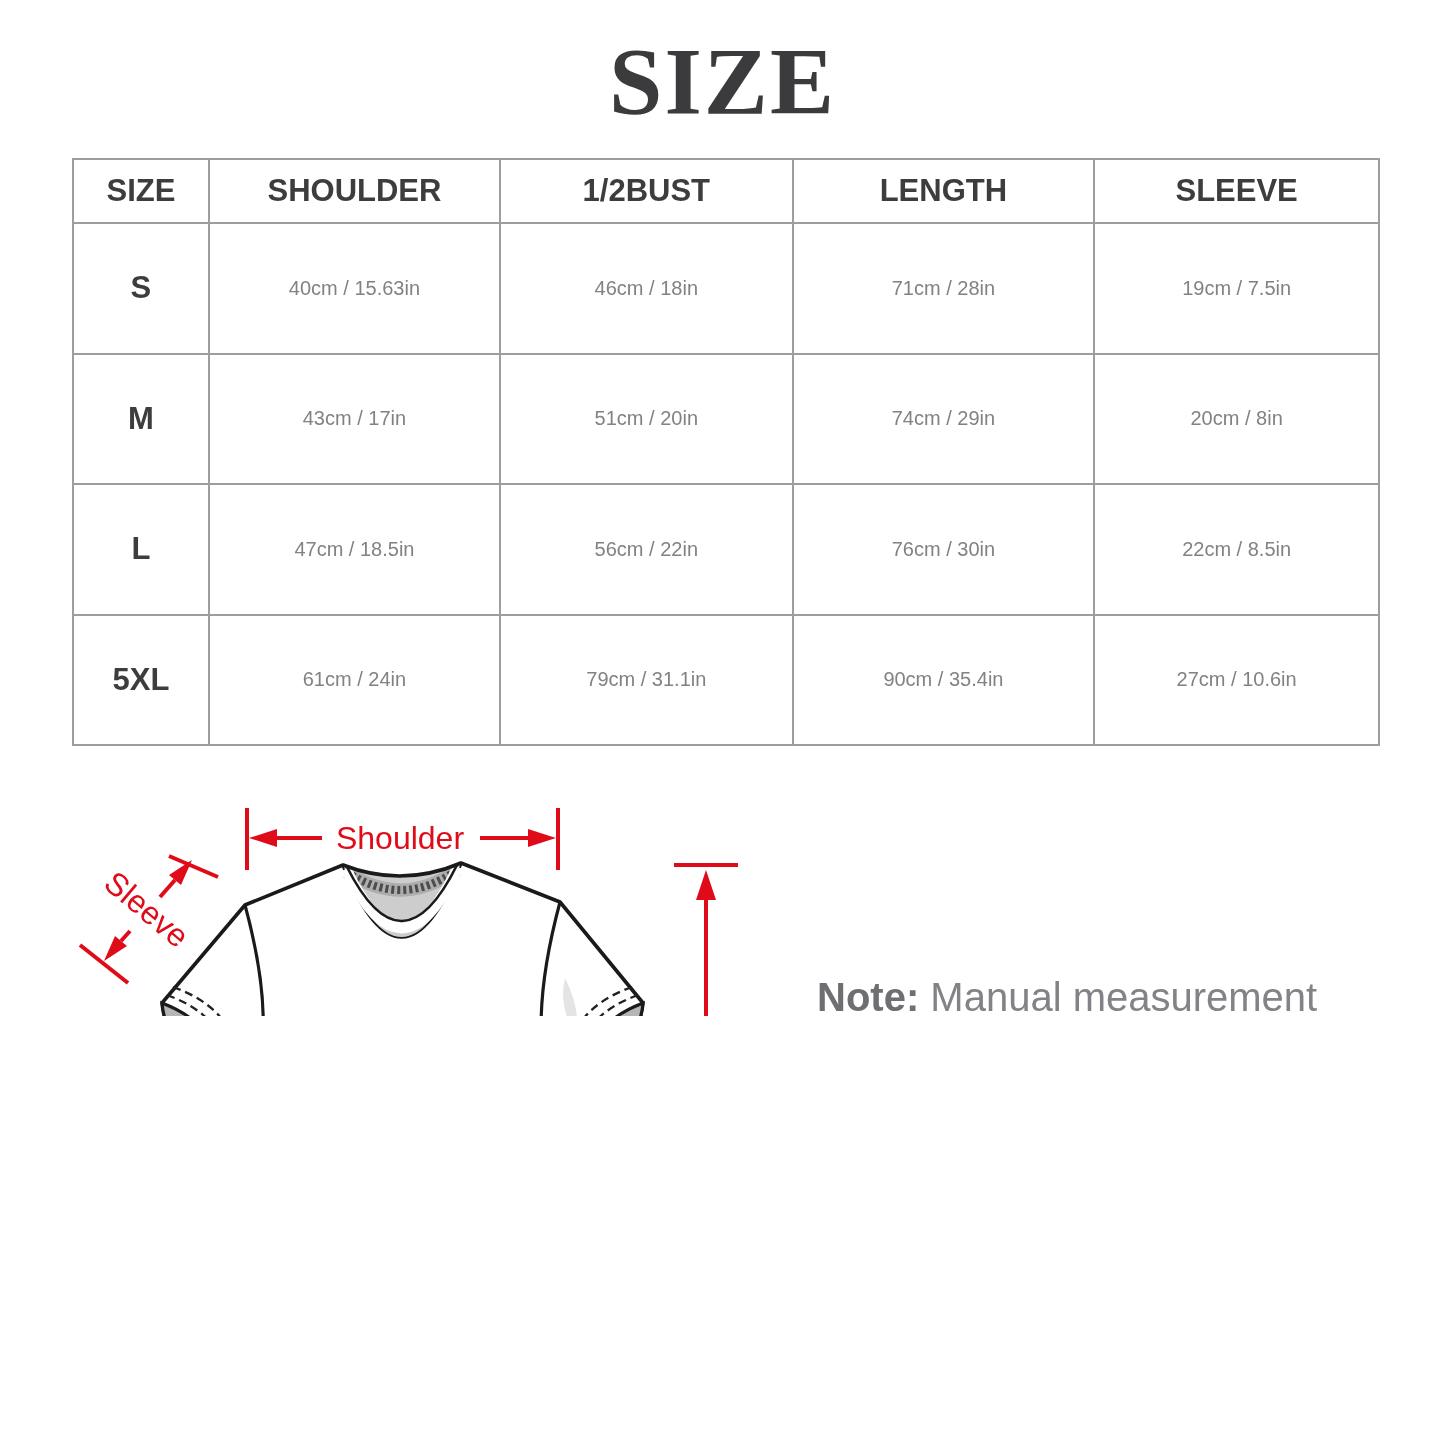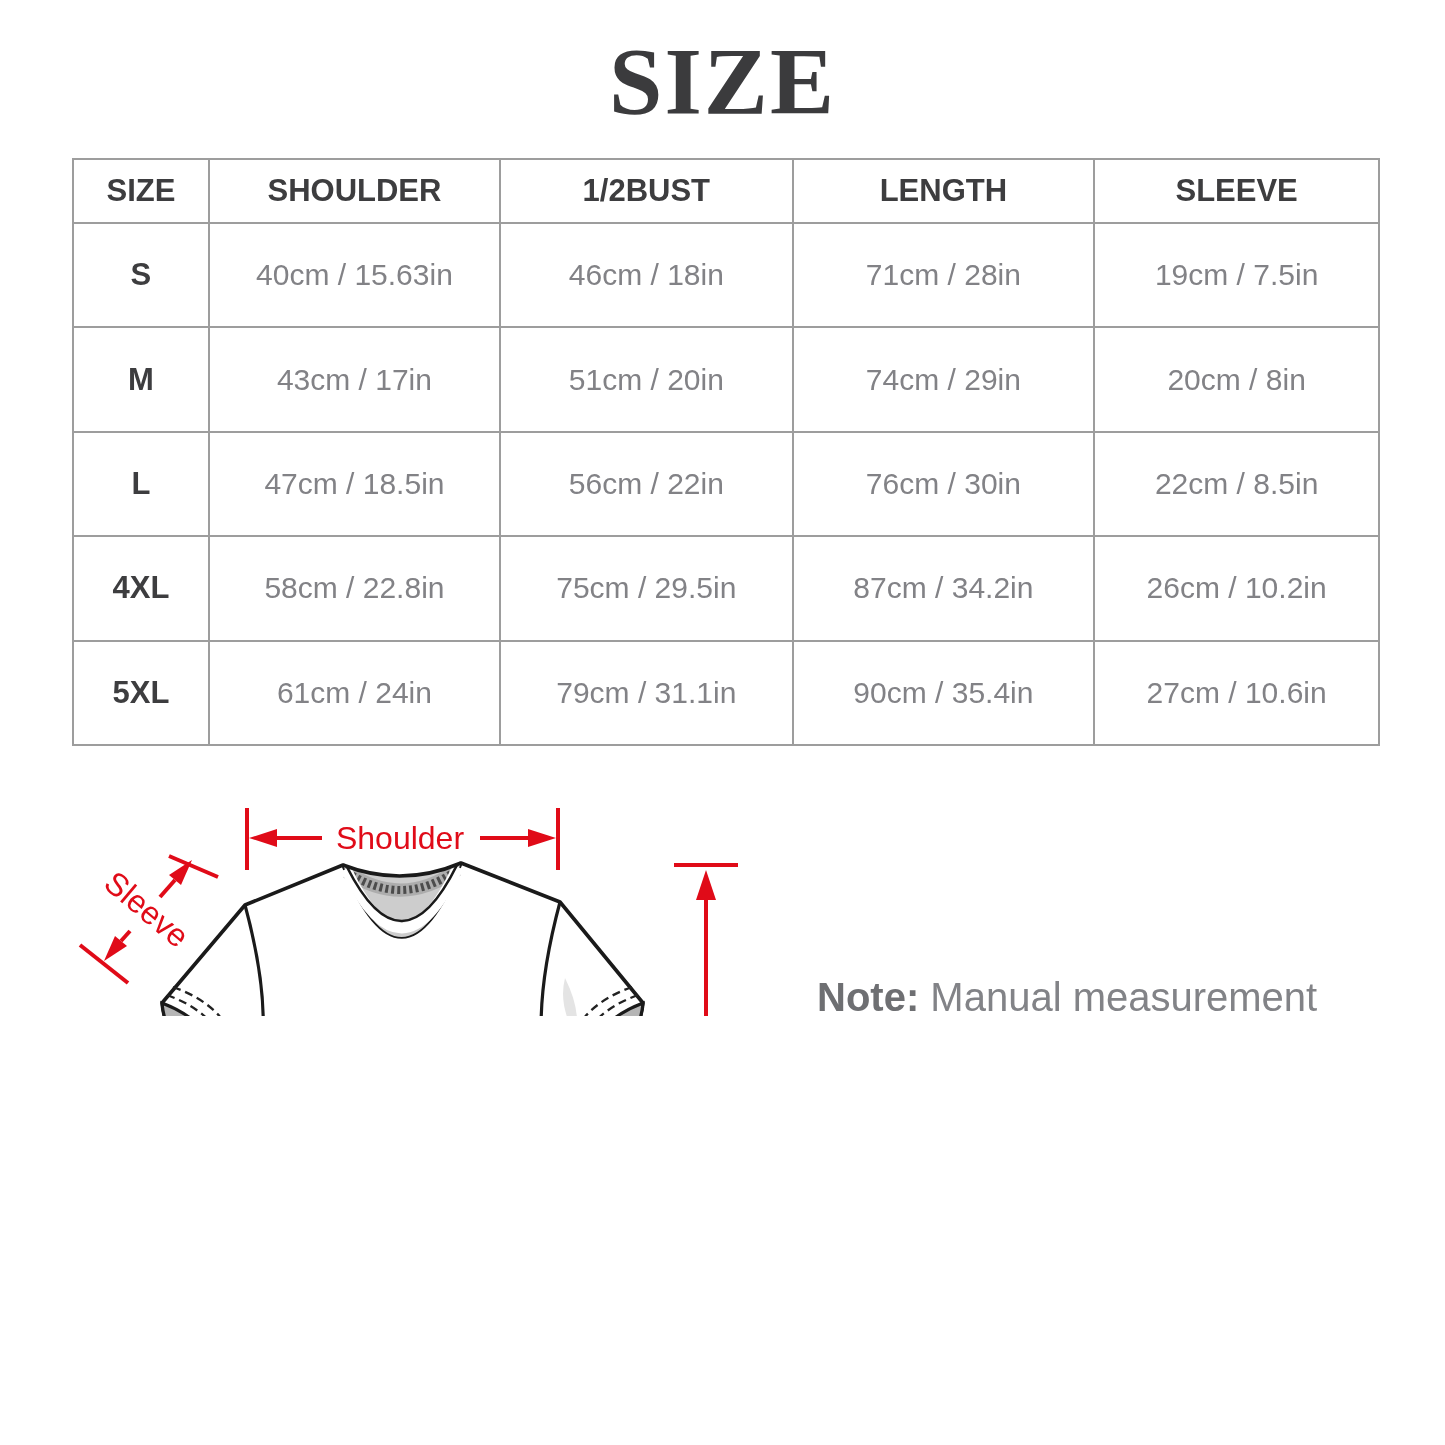--- a/index.html
+++ b/index.html
@@ -10,21 +10,21 @@
   #title{position:absolute;top:34px;left:0;width:100%;text-align:center;
          font-family:"Liberation Serif",serif;font-weight:bold;font-size:96px;
          color:#3b3b3d;letter-spacing:2px;line-height:1;}
 
   
   #size-table{position:absolute;left:72px;top:158px;width:1308px;height:588px;
               border-collapse:collapse;table-layout:fixed;}
   #size-table th,#size-table td{border:2px solid #9d9d9d;text-align:center;
               vertical-align:middle;padding:0;}
   #size-table th{font-size:31px;font-weight:bold;color:#3d3d3f;height:62px;}
-  #size-table td{font-size:30px;color:#828286;}
+  #size-table td{font-size:20px;color:#828286;}
   #size-table td.size-col{font-weight:bold;color:#3d3d3f;font-size:31px;}
 
   
   #diagram{position:absolute;left:70px;top:790px;width:700px;height:610px;}
   .red-label{font-family:"Liberation Sans",sans-serif;font-size:32px;}
 
   
   #note{position:absolute;left:817px;top:968px;width:578px;
         font-size:40px;line-height:1.45;color:#828387;}
   #note .note-prefix{font-weight:bold;color:#6e6f72;}
@@ -65,27 +65,20 @@
       <td>51cm / 20in</td>
       <td>74cm / 29in</td>
       <td>20cm / 8in</td>
     </tr>
     <tr>
       <td class="size-col">L</td>
       <td>47cm / 18.5in</td>
       <td>56cm / 22in</td>
       <td>76cm / 30in</td>
       <td>22cm / 8.5in</td>
-    </tr>
-    <tr>
-      <td class="size-col">4XL</td>
-      <td>58cm / 22.8in</td>
-      <td>75cm / 29.5in</td>
-      <td>87cm / 34.2in</td>
-      <td>26cm / 10.2in</td>
     </tr>
     <tr>
       <td class="size-col">5XL</td>
       <td>61cm / 24in</td>
       <td>79cm / 31.1in</td>
       <td>90cm / 35.4in</td>
       <td>27cm / 10.6in</td>
     </tr>
   </tbody>
     </table>

